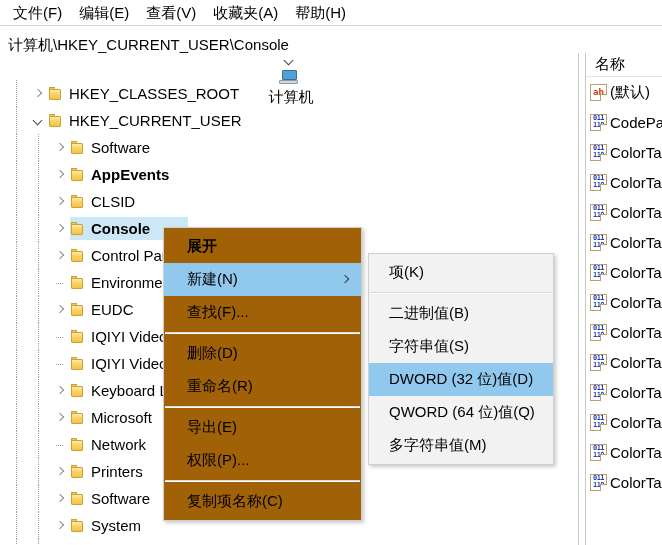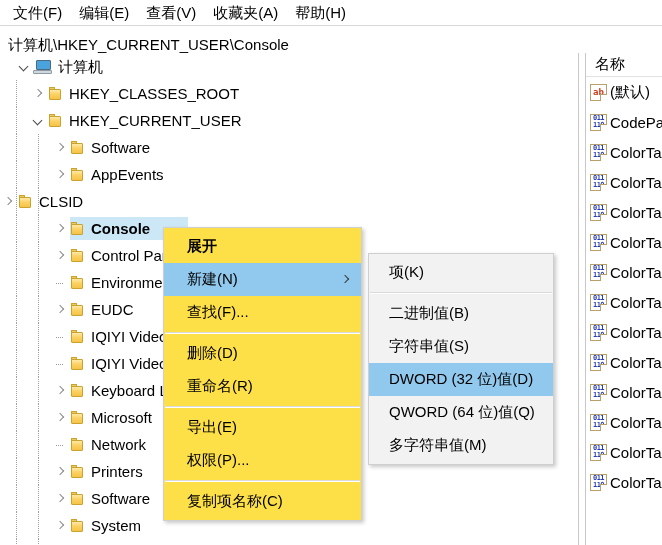--- a/index.html
+++ b/index.html
@@ -279,21 +279,21 @@
     letter-spacing: -0.5px;
     color: #2a3fb0;
   }
   .vicon.bin .glyph.r2 { top: 7px; }
 
   
   #ctxmenu {
     position: absolute;
     left: 163px; top: 227px;
     width: 199px;
-    background: #fde047;
+    background: #a16207;
     border: 1px solid #cfcfcf;
     box-shadow: 2px 2px 4px rgba(0,0,0,0.22);
     padding: 2px 0;
     box-sizing: border-box;
     z-index: 50;
   }
   #submenu {
     position: absolute;
     left: 368px; top: 253px;
     width: 186px;
@@ -352,21 +352,21 @@
     <div class="menu-item">收藏夹(A)</div>
     <div class="menu-item">帮助(H)</div>
   </div>
 
 <div id="addressbar">
   <div id="addresstext">计算机\HKEY_CURRENT_USER\Console</div>
 </div>
 
 <div id="content">
   <div id="treepane">
-      <div class="trow" style="padding-left: 16px;">
+      <div class="trow" style="padding-left: 0; flex-direction: column;">
         <div class="twist open"></div>
         <div class="pcicon">
           <div class="screen"></div>
           <div class="base"></div>
         </div>
         <div class="tlabel">计算机</div>
       </div>
       <div class="trow" style="padding-left: 30px;">
         <div class="guide" style="left: 16px;"></div>
         <div class="twist closed"></div>
@@ -388,31 +388,31 @@
       <div class="trow" style="padding-left: 52px;">
         <div class="guide" style="left: 16px;"></div>
         <div class="guide" style="left: 38px;"></div>
         <div class="twist closed"></div>
         <div class="folder">
           <div class="tab"></div>
           <div class="body"></div>
         </div>
         <div class="tlabel">Software</div>
       </div>
-      <div class="trow" style="padding-left: 52px;">
+      <div class="trow" style="padding-left: 52px; font-weight: bold;">
         <div class="guide" style="left: 16px;"></div>
         <div class="guide" style="left: 38px;"></div>
         <div class="twist closed"></div>
         <div class="folder">
           <div class="tab"></div>
           <div class="body"></div>
         </div>
         <div class="tlabel">AppEvents</div>
       </div>
-      <div class="trow" style=" text-align: center;">
+      <div class="trow" style="padding-left: 52px; text-align: center;">
         <div class="guide" style="left: 16px;"></div>
         <div class="guide" style="left: 38px;"></div>
         <div class="twist closed"></div>
         <div class="folder">
           <div class="tab"></div>
           <div class="body"></div>
         </div>
         <div class="tlabel">CLSID</div>
       </div>
       <div class="trow sel" style="padding-left: 52px; font-weight: bold;">

